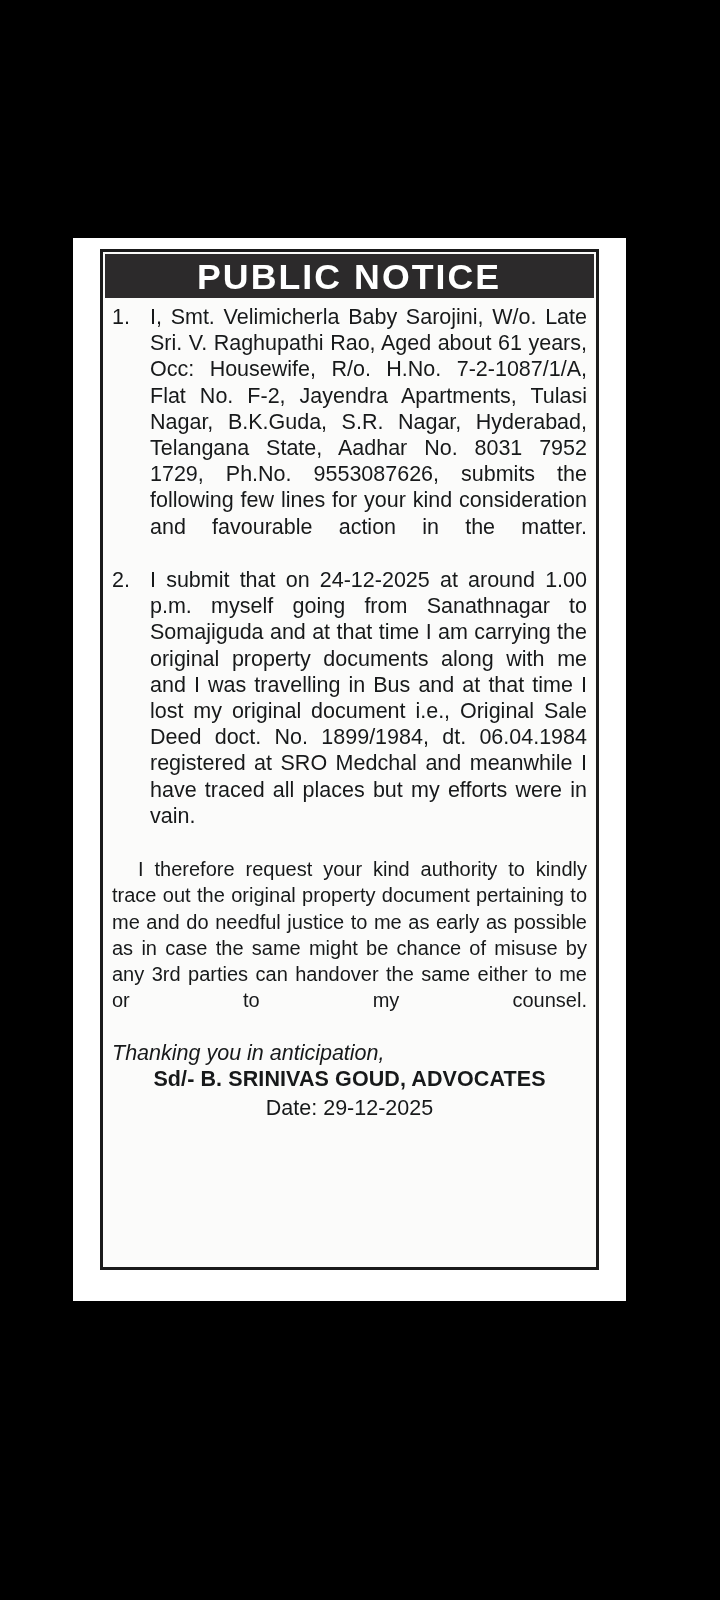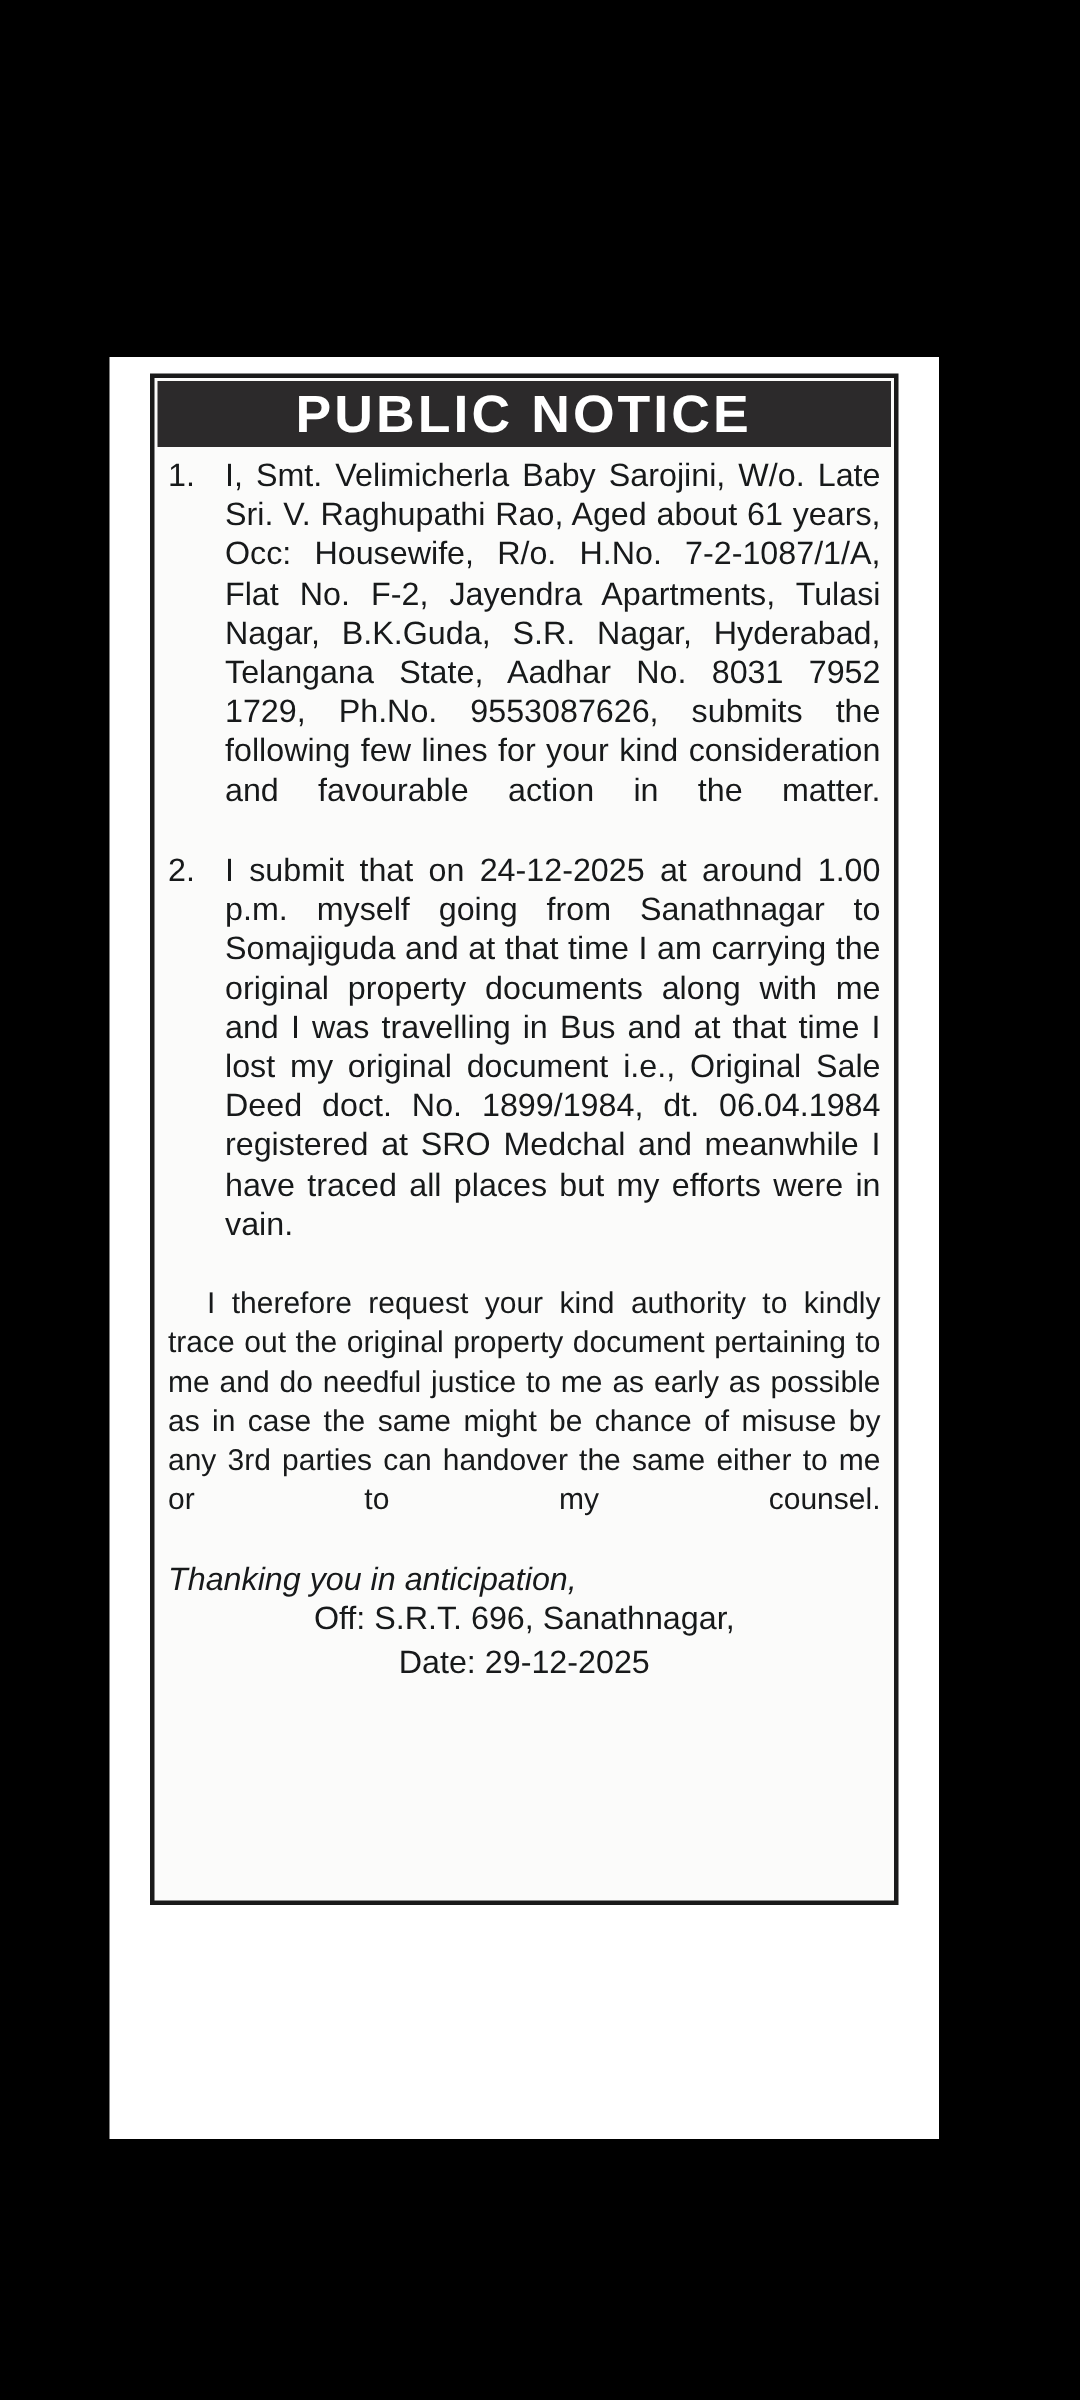--- a/index.html
+++ b/index.html
@@ -22,21 +22,21 @@
     height: 1600px;
     background: #000000;
   }
 
   
   .clipping {
     position: absolute;
     left: 73px;
     top: 238px;
     width: 553px;
-    height: 1188px;
+    height: 1063px;
     background: #ffffff;
   }
 
   
   .ad-frame {
     position: absolute;
     left: 27px;
     top: 11px;
     width: 499px;
     height: 1021px;
@@ -170,22 +170,22 @@
 
         <div class="clause">
           <span class="clause-marker">2.</span>
           <span class="clause-text">I submit that on 24-12-2025 at around 1.00 p.m. myself going from Sanathnagar to Somajiguda and at that time I am carrying the original property documents along with me and I was travelling in Bus and at that time I lost my original document i.e., Original Sale Deed doct. No. 1899/1984, dt. 06.04.1984 registered at SRO Medchal and meanwhile I have traced all places but my efforts were in vain.</span>
         </div>
 
         <p class="para">I therefore request your kind authority to kindly trace out the original property document pertaining to me and do needful justice to me as early as possible as in case the same might be chance of misuse by any 3rd parties can handover the same either to me or to my counsel.</p>
 
         <p class="thanking">Thanking you in anticipation,</p>
 
+        <p class="signature">Sd/- B. SRINIVAS GOUD, ADVOCATES</p>
 
-        <p class="office-line">Off: S.R.T. 696, Sanathnagar,</p>
 
 
 
         <p class="date-line">Date: 29-12-2025</p>
 
       </div>
     </div>
   </div>
 </div>
 

